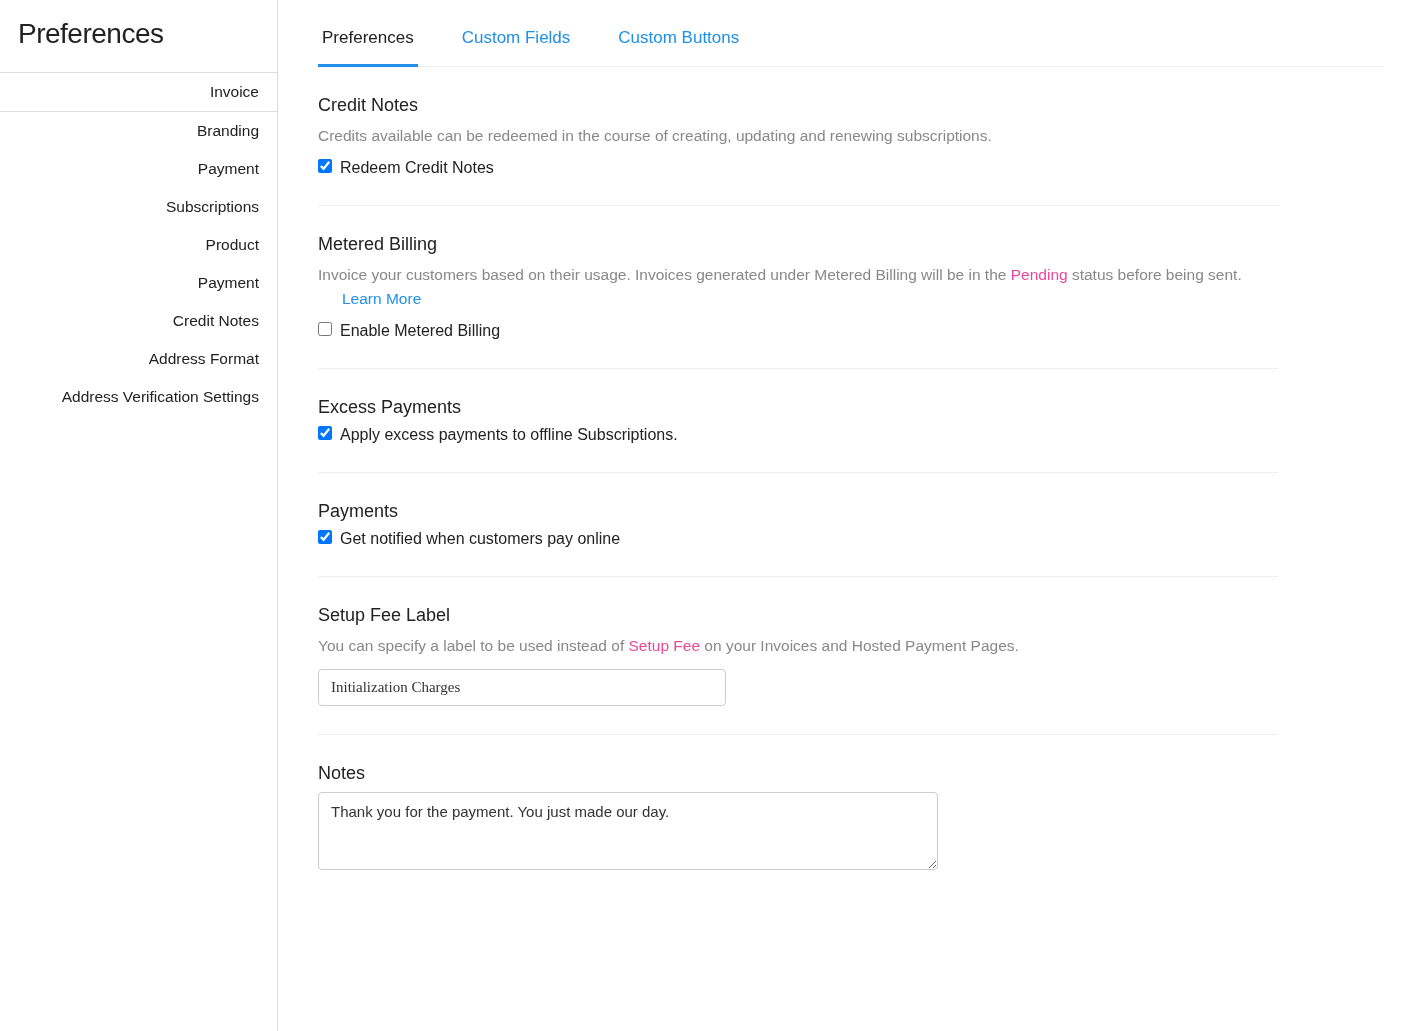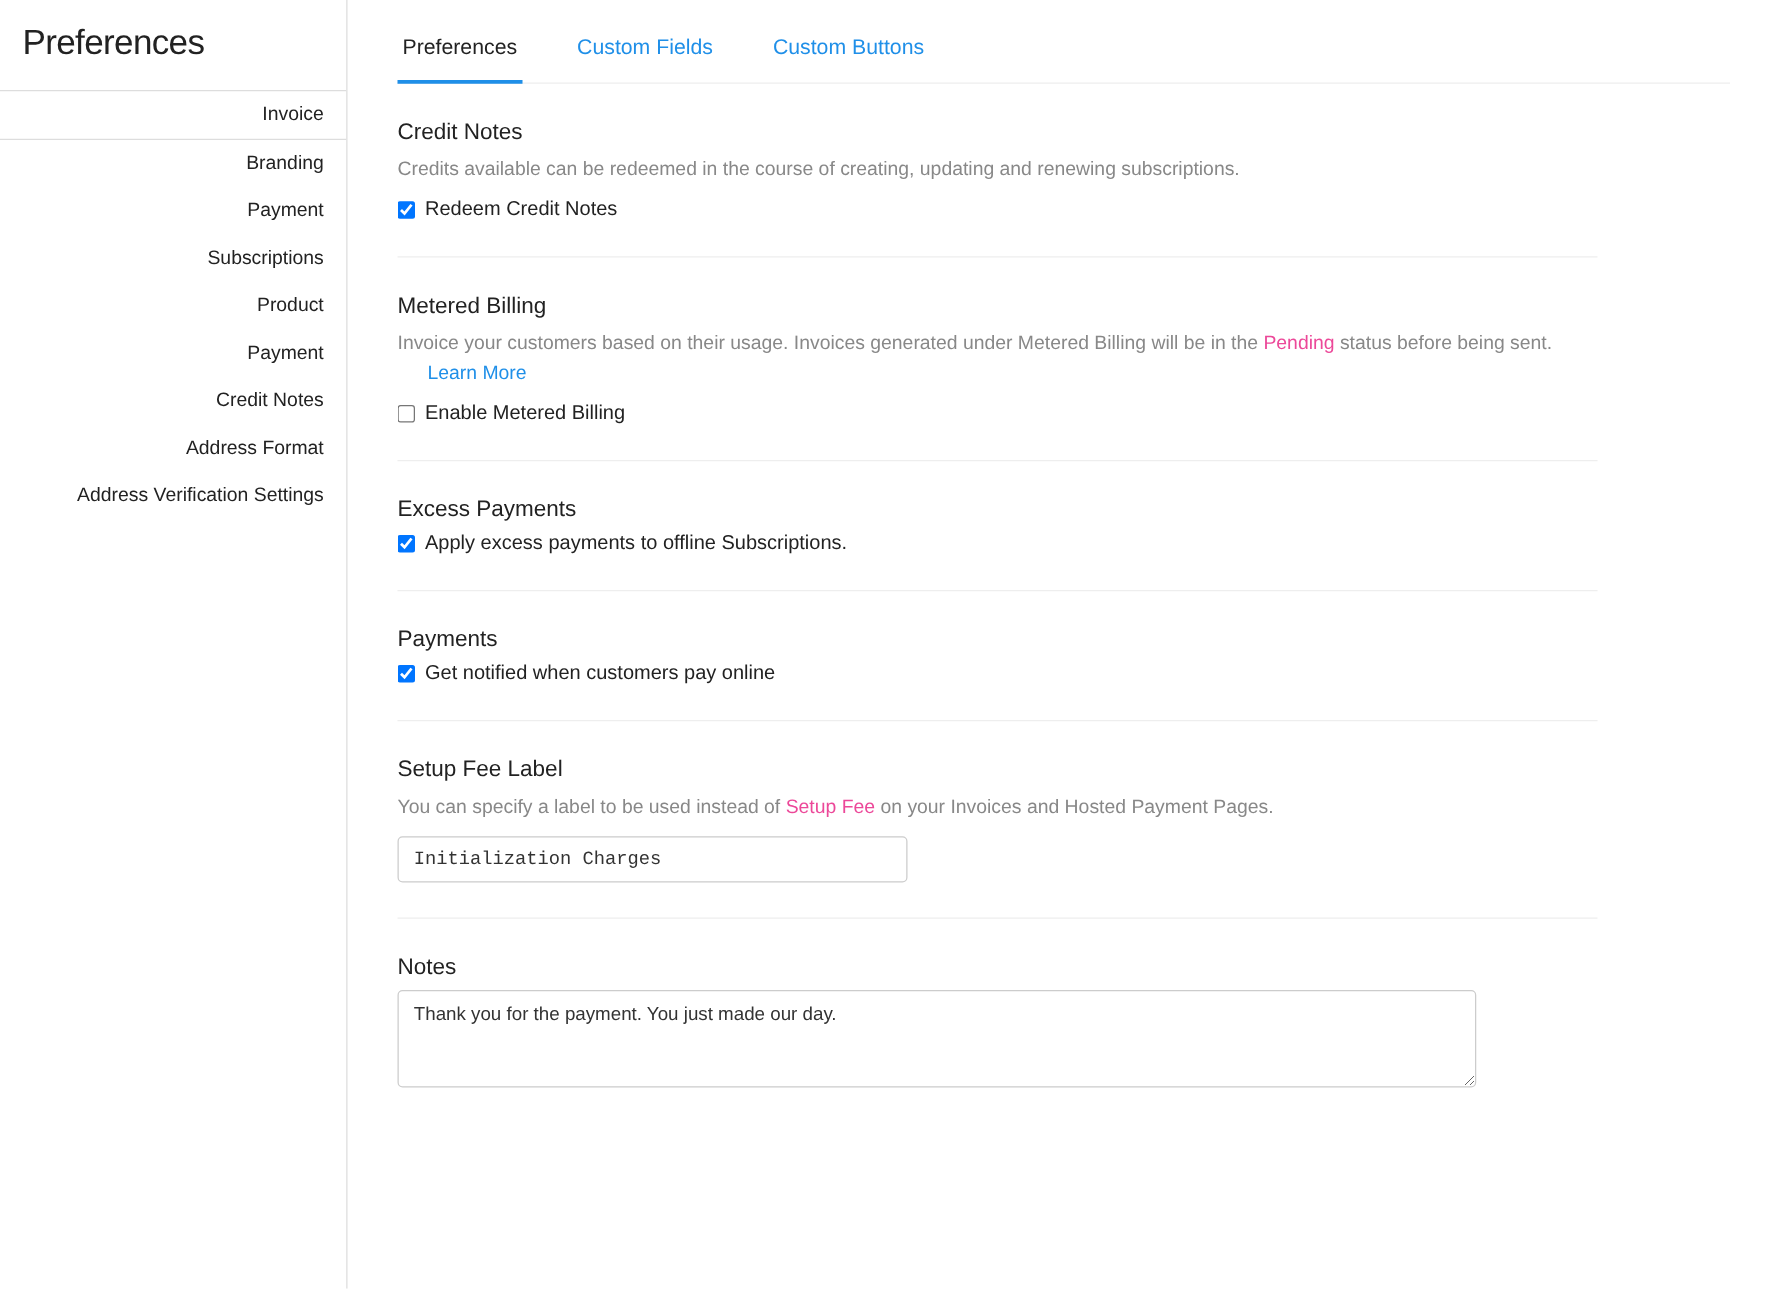--- a/index.html
+++ b/index.html
@@ -95,41 +95,41 @@
       color: #ec4899;
     }
     .section-desc a {
       color: #1f8fe8;
       text-decoration: none;
       cursor: pointer;
       margin-left: 24px;
     }
     .checkbox-row {
       display: flex;
-      align-items: center;
+      align-items: flex-start;
       gap: 8px;
       font-size: 16px;
       color: #222;
     }
     .checkbox-row input[type="checkbox"] {
       width: 14px;
       height: 14px;
       cursor: pointer;
     }
     .text-input {
       width: 408px;
       padding: 9px 12px;
       font-size: 15px;
       border: 1px solid #ccc;
       border-radius: 4px;
       color: #333;
-      font-family: Liberation Mono, monospace;
+      font-family: Liberation Serif, serif;
     }
     .textarea-input {
-      width: 863px;
+      width: 620px;
       min-height: 78px;
       padding: 10px 12px;
       font-size: 15px;
       border: 1px solid #ccc;
       border-radius: 4px;
       color: #333;
       font-family: inherit;
       resize: both;
     }
   </style>

